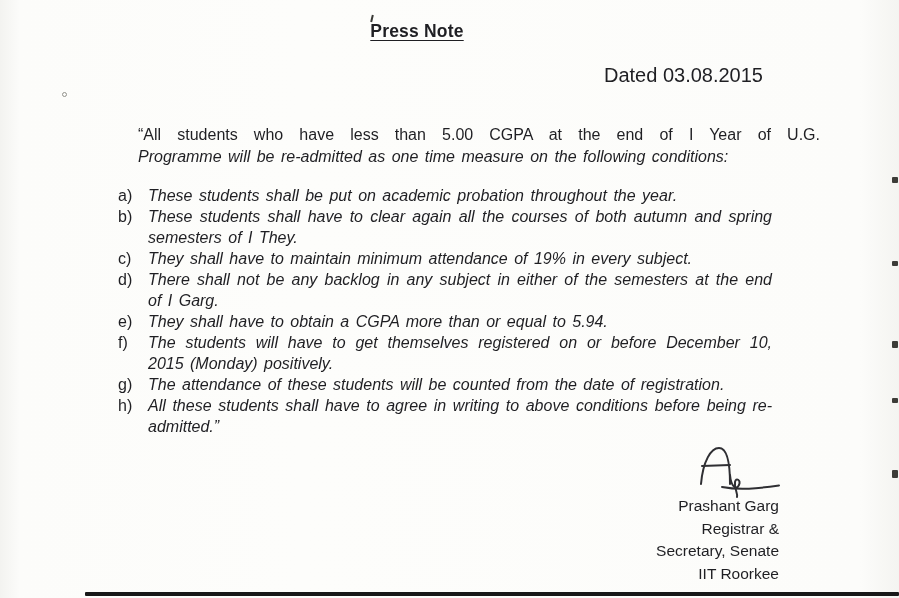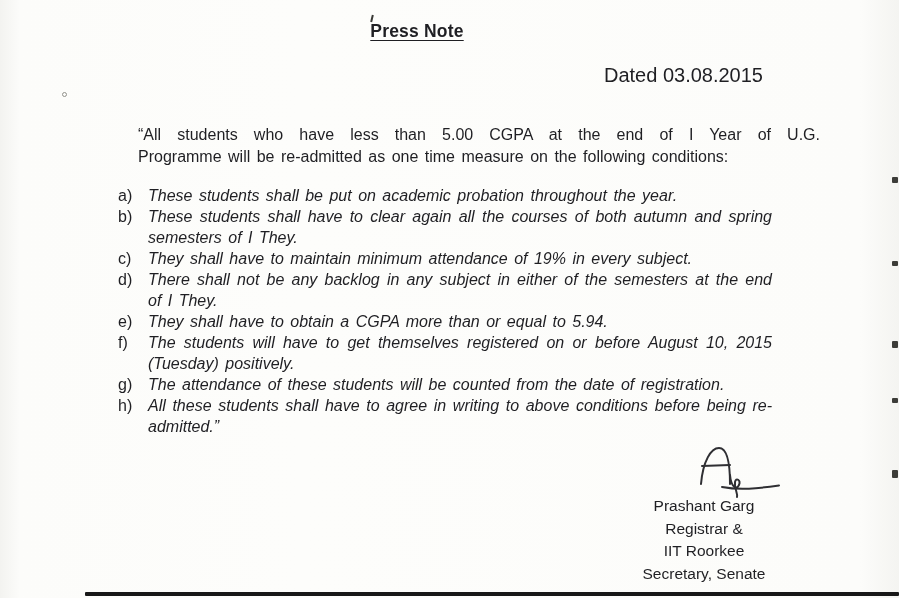--- a/index.html
+++ b/index.html
@@ -25,32 +25,32 @@
   }
   .dateline {
     position: absolute; top: 64px; right: 136px;
     font-size: 20px;
   }
   .intro {
     position: absolute; left: 108px; top: 124px; width: 682px;
     font-size: 16px; line-height: 21.5px; word-spacing: 2px; margin-left: 30px;
   }
   .intro-l1 { text-align: justify; text-align-last: justify; }
-  .intro-l2 { text-align: left; }
+  .intro-l2 { text-align: left; font-style: italic; }
   .conditions {
     position: absolute; left: 118px; top: 185px; width: 654px;
     font-size: 16px; line-height: 21px;
   }
   .cond { display: flex; }
   .cond-label { flex: 0 0 30px; width: 30px; }
   .cond-text { flex: 1; text-align: justify; word-spacing: 2px; font-style: italic; }
   .sig-svg { position: absolute; left: 694px; top: 444px; }
   .sig-block {
     position: absolute; top: 495px; right: 120px; width: 150px;
-    text-align: center; font-size: 15.5px; line-height: 22.5px;
+    text-align: right; font-size: 15.5px; line-height: 22.5px;
   }
   .sig-name { font-weight: 400; }
   .sig-role { font-weight: 400; }
   .bottom-line {
     position: absolute; left: 85px; top: 592px; width: 814px; height: 4px;
     background: #181818; border-radius: 1px;
   }
   .speck { position: absolute; background: #55554f; }
   .speck-tick { left: 371px; top: 15px; width: 2px; height: 7px; transform: rotate(14deg); background:#3a3a36; }
   .speck-ring {
@@ -88,29 +88,29 @@
     <div class="cond">
       <span class="cond-label">b)</span>
       <span class="cond-text">These students shall have to clear again all the courses of both autumn and spring semesters of I They.</span>
     </div>
     <div class="cond">
       <span class="cond-label">c)</span>
       <span class="cond-text">They shall have to maintain minimum attendance of 19% in every subject.</span>
     </div>
     <div class="cond">
       <span class="cond-label">d)</span>
-      <span class="cond-text">There shall not be any backlog in any subject in either of the semesters at the end of I They.</span>
+      <span class="cond-text">There shall not be any backlog in any subject in either of the semesters at the end of I Garg.</span>
     </div>
     <div class="cond">
       <span class="cond-label">e)</span>
       <span class="cond-text">They shall have to obtain a CGPA more than or equal to 5.94.</span>
     </div>
     <div class="cond">
       <span class="cond-label">f)</span>
-      <span class="cond-text">The students will have to get themselves registered on or before August 10, 2015 (Tuesday) positively.</span>
+      <span class="cond-text">The students will have to get themselves registered on or before December 10, 2015 (Monday) positively.</span>
     </div>
     <div class="cond">
       <span class="cond-label">g)</span>
       <span class="cond-text">The attendance of these students will be counted from the date of registration.</span>
     </div>
     <div class="cond">
       <span class="cond-label">h)</span>
       <span class="cond-text">All these students shall have to agree in writing to above conditions before being re-admitted.”</span>
     </div>
   </div>
@@ -120,22 +120,22 @@
       <path d="M7 40 C9 17 17 4 25 4 C33 4 36 18 36 40"></path>
       <path d="M8 22 L36 21"></path>
       <path d="M36 31 C37 42 42 47 45 41 C47 36 42 33 41 38 C40 44 44 49 43 53"></path>
       <path d="M28 43 C46 46.5 63 44.5 85 41.5"></path>
     </g>
   </svg>
 
   <div class="sig-block">
     <div class="sig-name">Prashant Garg</div>
     <div class="sig-role">Registrar &amp;</div>
+    <div class="sig-role">Secretary, Senate</div>
     <div class="sig-role">IIT Roorkee</div>
-    <div class="sig-role">Secretary, Senate</div>
   </div>
 
   <div class="bottom-line"></div>
 
   <div class="speck speck-tick"></div>
   <div class="speck speck-ring"></div>
   <div class="edge-mark m1"></div>
   <div class="edge-mark m2"></div>
   <div class="edge-mark m3"></div>
   <div class="edge-mark m4"></div>

